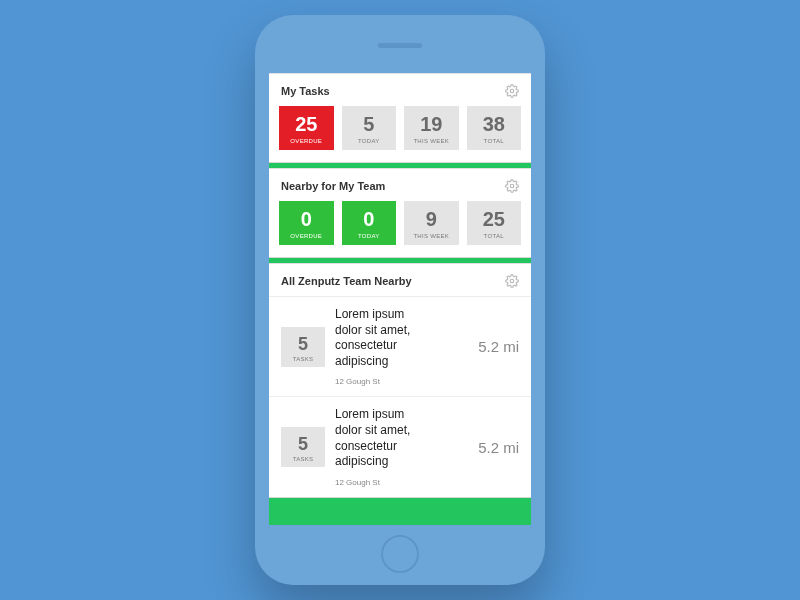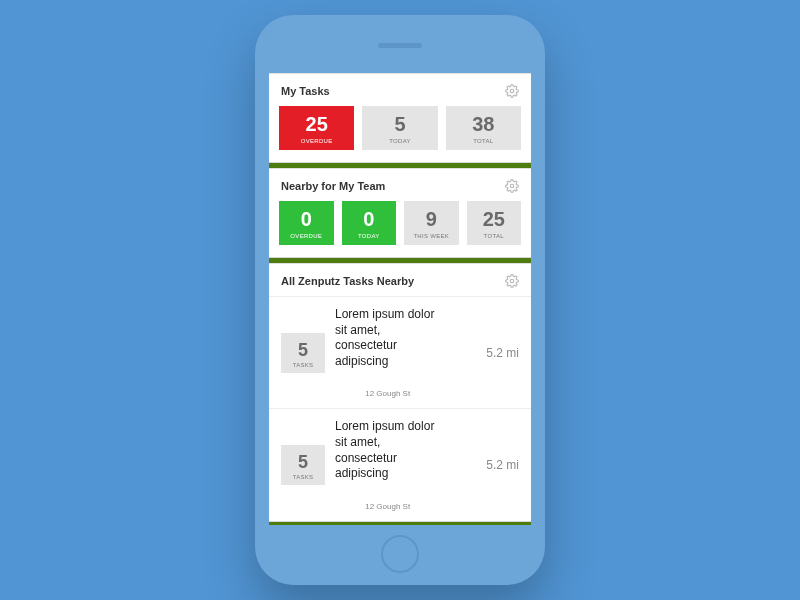--- a/index.html
+++ b/index.html
@@ -45,21 +45,21 @@
     align-items: center; cursor: pointer;
   }
   .menu-icon span { width: 15px; height: 2px; background: #fff; display: block; }
   .appbar-title { font-size: 14px; margin-left: 6px; flex: 1; font-weight: 400; }
   .add-btn {
     width: 26px; height: 26px; background: #2fbf3a;
     display: flex; align-items: center; justify-content: center;
     color: #fff; font-size: 18px; line-height: 1; cursor: pointer;
     box-shadow: 0 1px 2px rgba(0,0,0,0.2);
   }
-  .content { flex: 1; overflow-y: auto; background: #4d7c0f; }
+  .content { flex: 1; overflow-y: auto; background: #22c55e; }
   .card {
     background: #fff;
     margin-bottom: 5px;
     border-top: 1px solid #e0e0e0;
     border-bottom: 1px solid #d6d6d6;
   }
   .card-header {
     display: flex; align-items: center; justify-content: space-between;
     padding: 10px 12px 8px 12px;
   }
@@ -90,22 +90,22 @@
     border-top: 1px solid #ededed;
   }
   .list-row .mini {
     width: 44px; background: #e4e4e4; text-align: center;
     padding: 8px 2px 5px 2px;
   }
   .list-row .mini .stat-num { font-size: 18px; font-weight: 600; color: #6a6a6a; }
   .list-row .mini .stat-lbl { font-size: 6px; color: #7a7a7a; margin-top: 3px; }
   .list-info { flex: 1; min-width: 0; }
   .list-desc { font-size: 12px; color: #222; line-height: 1.3; }
-  .list-addr { font-size: 8px; color: #888; margin-top: 20px; text-align: center; }
-  .list-dist { font-size: 12px; color: #888; margin-left: 36px; }
+  .list-addr { font-size: 8px; color: #888; margin-top: 8px; }
+  .list-dist { font-size: 15px; color: #888; margin-left: 36px; }
 </style>
 </head>
 <body>
 
 <div class="phone">
   <div class="speaker"></div>
   <div class="screen">
 
 
     <div class="content">
@@ -123,20 +123,24 @@
         <div class="stats-row">
             <div class="stat red">
               <div class="stat-num">25</div>
               <div class="stat-lbl">OVERDUE</div>
             </div>
             <div class="stat">
               <div class="stat-num">5</div>
               <div class="stat-lbl">TODAY</div>
             </div>
             <div class="stat">
+              <div class="stat-num">19</div>
+              <div class="stat-lbl">THIS WEEK</div>
+            </div>
+            <div class="stat">
               <div class="stat-num">38</div>
               <div class="stat-lbl">TOTAL</div>
             </div>
           </div>
       </div>
 
       <div class="card">
         <div class="card-header">
           <div class="card-title">Nearby for My Team</div>
           <div class="gear-icon">
@@ -161,21 +165,21 @@
             </div>
             <div class="stat">
               <div class="stat-num">25</div>
               <div class="stat-lbl">TOTAL</div>
             </div>
           </div>
       </div>
 
       <div class="card">
         <div class="card-header">
-          <div class="card-title">All Zenputz Tasks Nearby</div>
+          <div class="card-title">All Zenputz Team Nearby</div>
           <div class="gear-icon">
             <svg viewBox="0 0 24 24" fill="none" stroke="currentColor" stroke-width="2">
                 <circle cx="12" cy="12" r="3"></circle>
                 <path d="M19.4 15a1.65 1.65 0 0 0 .33 1.82l.06.06a2 2 0 1 1-2.83 2.83l-.06-.06a1.65 1.65 0 0 0-1.82-.33 1.65 1.65 0 0 0-1 1.51V21a2 2 0 0 1-4 0v-.09a1.65 1.65 0 0 0-1-1.51 1.65 1.65 0 0 0-1.82.33l-.06.06a2 2 0 1 1-2.83-2.83l.06-.06a1.65 1.65 0 0 0 .33-1.82 1.65 1.65 0 0 0-1.51-1H3a2 2 0 0 1 0-4h.09a1.65 1.65 0 0 0 1.51-1 1.65 1.65 0 0 0-.33-1.82l-.06-.06a2 2 0 1 1 2.83-2.83l.06.06a1.65 1.65 0 0 0 1.82.33h0a1.65 1.65 0 0 0 1-1.51V3a2 2 0 0 1 4 0v.09a1.65 1.65 0 0 0 1 1.51h0a1.65 1.65 0 0 0 1.82-.33l.06-.06a2 2 0 1 1 2.83 2.83l-.06.06a1.65 1.65 0 0 0-.33 1.82v0a1.65 1.65 0 0 0 1.51 1H21a2 2 0 0 1 0 4h-.09a1.65 1.65 0 0 0-1.51 1z"></path>
               </svg>
           </div>
         </div>
         <div>
             <div class="list-row">
               <div class="mini">

